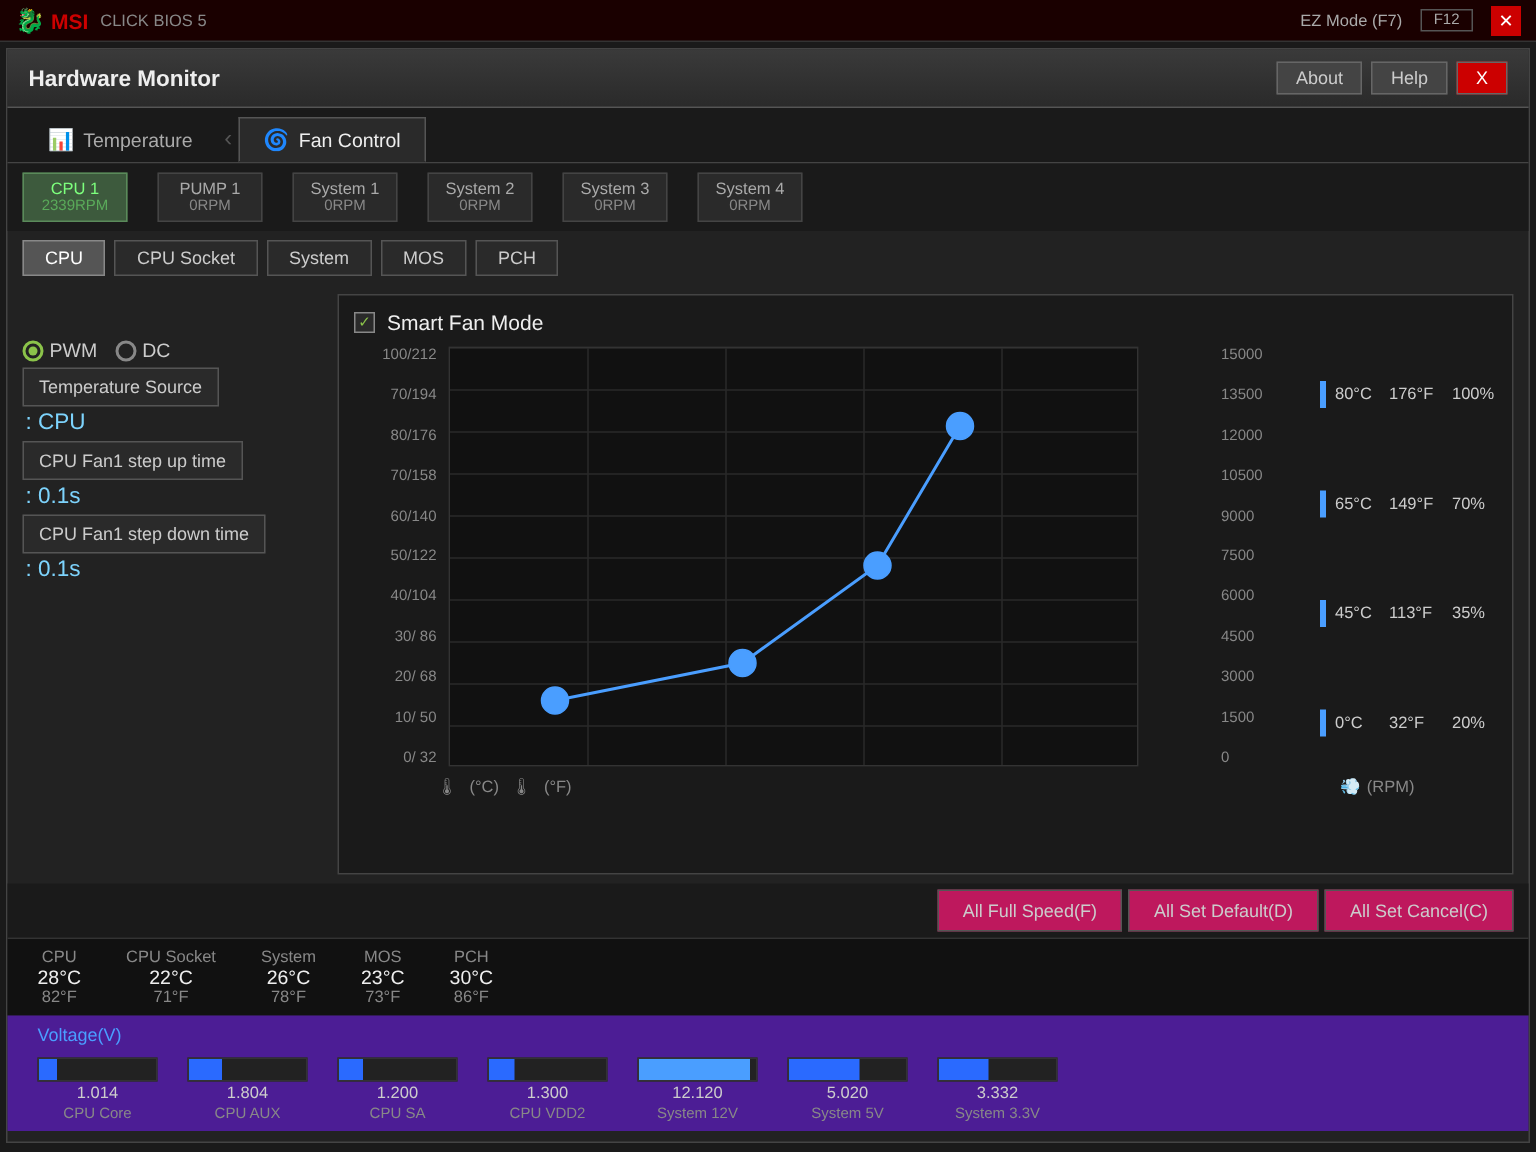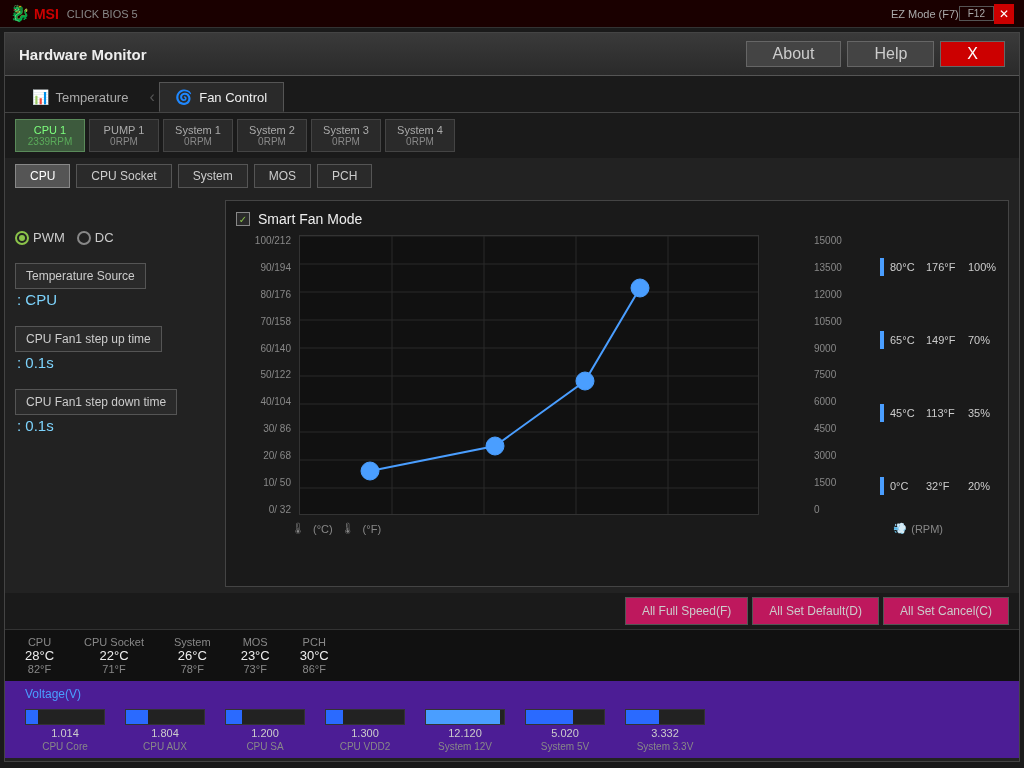--- a/index.html
+++ b/index.html
@@ -36,20 +36,21 @@
     }
     .top-bar-title {
       color: #888;
       font-size: 11px;
       margin-left: 8px;
     }
     .top-bar-right {
       margin-left: auto;
       display: flex;
       align-items: center;
+      gap: 12px;
     }
     .ez-mode {
       color: #aaa;
       font-size: 11px;
     }
     .top-bar-btn {
       background: transparent;
       border: 1px solid #555;
       color: #aaa;
       padding: 1px 8px;
@@ -89,22 +90,22 @@
       font-weight: bold;
     }
     .window-buttons {
       display: flex;
       gap: 6px;
     }
     .win-btn {
       background: #444;
       border: 1px solid #666;
       color: #ccc;
-      padding: 3px 26px;
-      font-size: 16px;
+      padding: 3px 12px;
+      font-size: 12px;
       cursor: pointer;
     }
     .win-btn.close {
       background: #cc0000;
       color: white;
     }
 
     
     .content {
       display: flex;
@@ -142,21 +143,21 @@
       color: #555;
       padding: 6px 4px;
       font-size: 16px;
     }
 
     
     .fan-tabs {
       display: flex;
       background: #1a1a1a;
       padding: 6px 10px;
-      gap: 4px;
+      gap: 20px;
       flex-wrap: wrap;
     }
     .fan-tab {
       background: #2a2a2a;
       border: 1px solid #444;
       color: #aaa;
       padding: 4px 10px;
       cursor: pointer;
       font-size: 11px;
       text-align: center;
@@ -195,21 +196,21 @@
       flex: 1;
       padding: 6px 10px;
       gap: 10px;
     }
 
     
     .left-controls {
       width: 200px;
       display: flex;
       flex-direction: column;
-      gap: 18px;
+      gap: 4px;
       padding-top: 30px;
     }
     .pwm-dc {
       display: flex;
       align-items: center;
       gap: 12px;
     }
     .radio-group {
       display: flex;
       align-items: center;
@@ -583,21 +584,21 @@
       <div class="chart-area">
         <div class="smart-fan-header">
           <div class="checkbox-square">✓</div>
           <span class="smart-fan-title">Smart Fan Mode</span>
         </div>
 
         <div style="display:flex; gap:8px;">
 
           <div class="chart-labels-left">
             <span>100/212</span>
-            <span>90/194</span>
+            <span>70/194</span>
             <span>80/176</span>
             <span>70/158</span>
             <span>60/140</span>
             <span>50/122</span>
             <span>40/104</span>
             <span>30/ 86</span>
             <span>20/ 68</span>
             <span>10/ 50</span>
             <span>0/ 32</span>
           </div>

